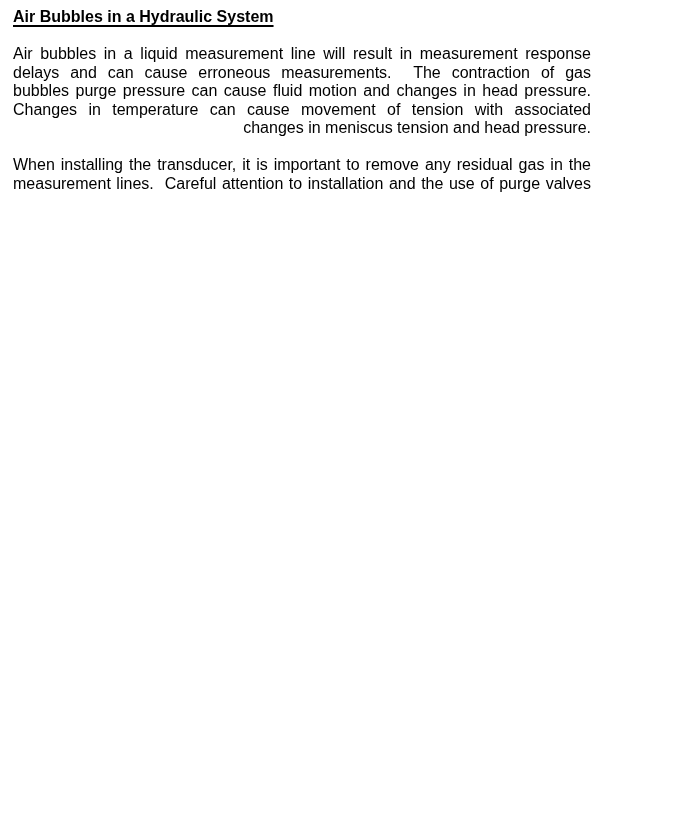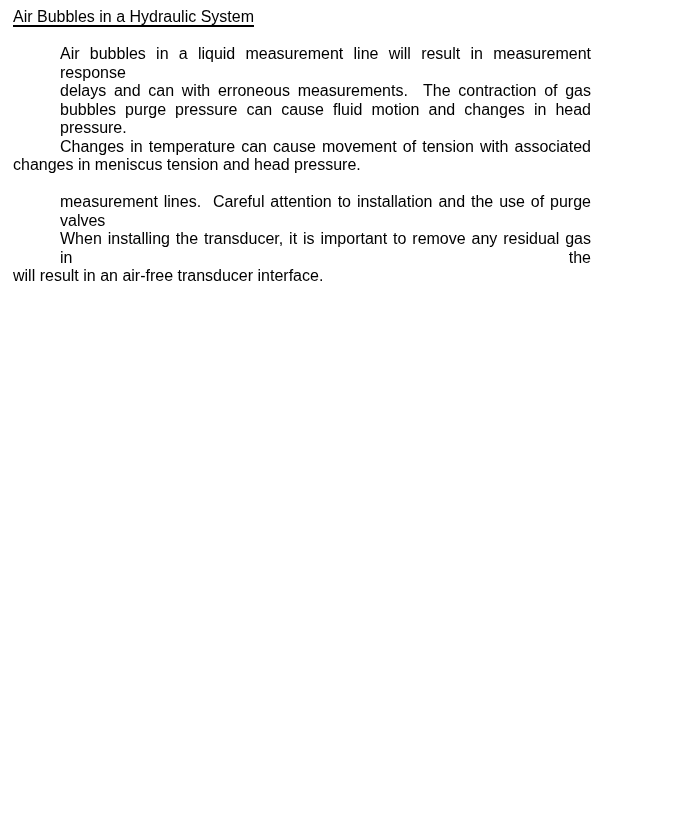--- a/index.html
+++ b/index.html
@@ -18,58 +18,56 @@
   }
   .content {
     position: absolute;
     top: 8px;
     left: 13px;
     width: 578px;
   }
   .doc-title {
     font-size: 16px;
     line-height: 18.5px;
-    font-weight: normal;
+    font-weight: bold;
     text-decoration: underline;
     text-decoration-thickness: 2px;
     text-underline-offset: 3px;
     margin: 0 0 18.5px 0;
     white-space: pre;
   }
   .paragraph {
     margin: 0 0 18.5px 0;
   }
   .line {
     font-size: 16px;
     line-height: 18.5px;
     white-space: pre-wrap;
   }
   .line.justified {
     text-align: justify;
     text-align-last: justify;
-    margin-left: 47px;
   }
   .line.last {
-    text-align: left;
+    text-align: right;
   }
 </style>
 </head>
 <body>
 
 <div class="page">
   <div class="content">
     <h1 class="doc-title">Air Bubbles in a Hydraulic System</h1>
     <div id="paragraphs">
         <div class="paragraph">
           <div class="line justified">Air bubbles in a liquid measurement line will result in measurement response</div>
-          <div class="line justified">delays and can with erroneous measurements.  The contraction of gas</div>
+          <div class="line justified">delays and can cause erroneous measurements.  The contraction of gas</div>
           <div class="line justified">bubbles purge pressure can cause fluid motion and changes in head pressure.</div>
           <div class="line justified">Changes in temperature can cause movement of tension with associated</div>
           <div class="line last">changes in meniscus tension and head pressure.</div>
         </div>
         <div class="paragraph">
+          <div class="line justified">When installing the transducer, it is important to remove any residual gas in the</div>
           <div class="line justified">measurement lines.  Careful attention to installation and the use of purge valves</div>
-          <div class="line justified">When installing the transducer, it is important to remove any residual gas in the</div>
-          <div class="line last">will result in an air-free transducer interface.</div>
         </div>
       </div>
   </div>
 </div>
 
 </body></html>

